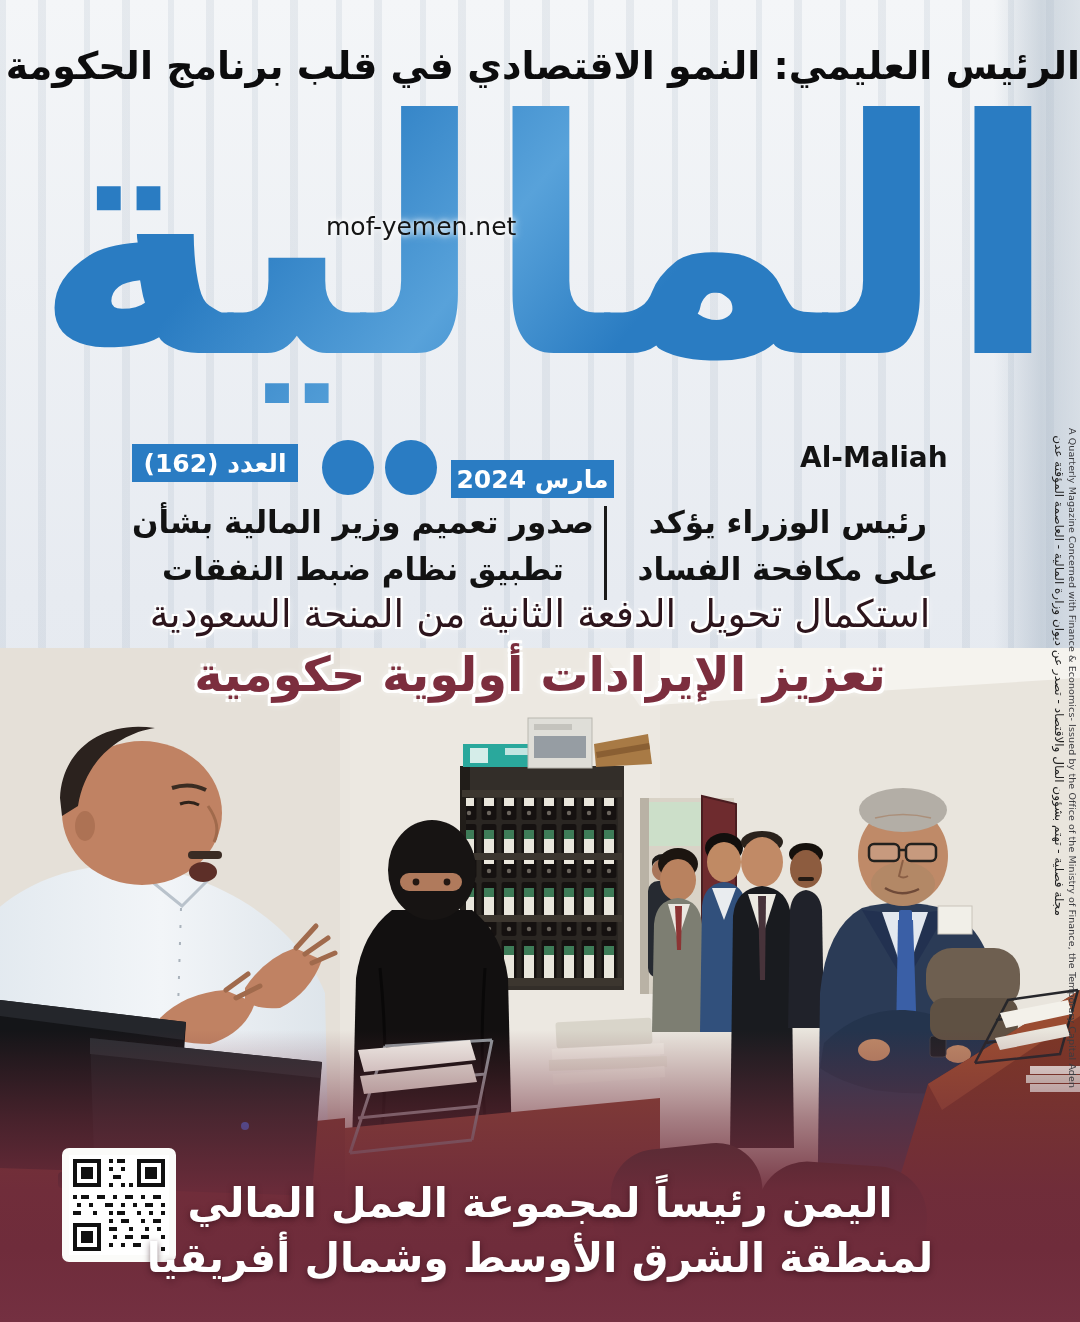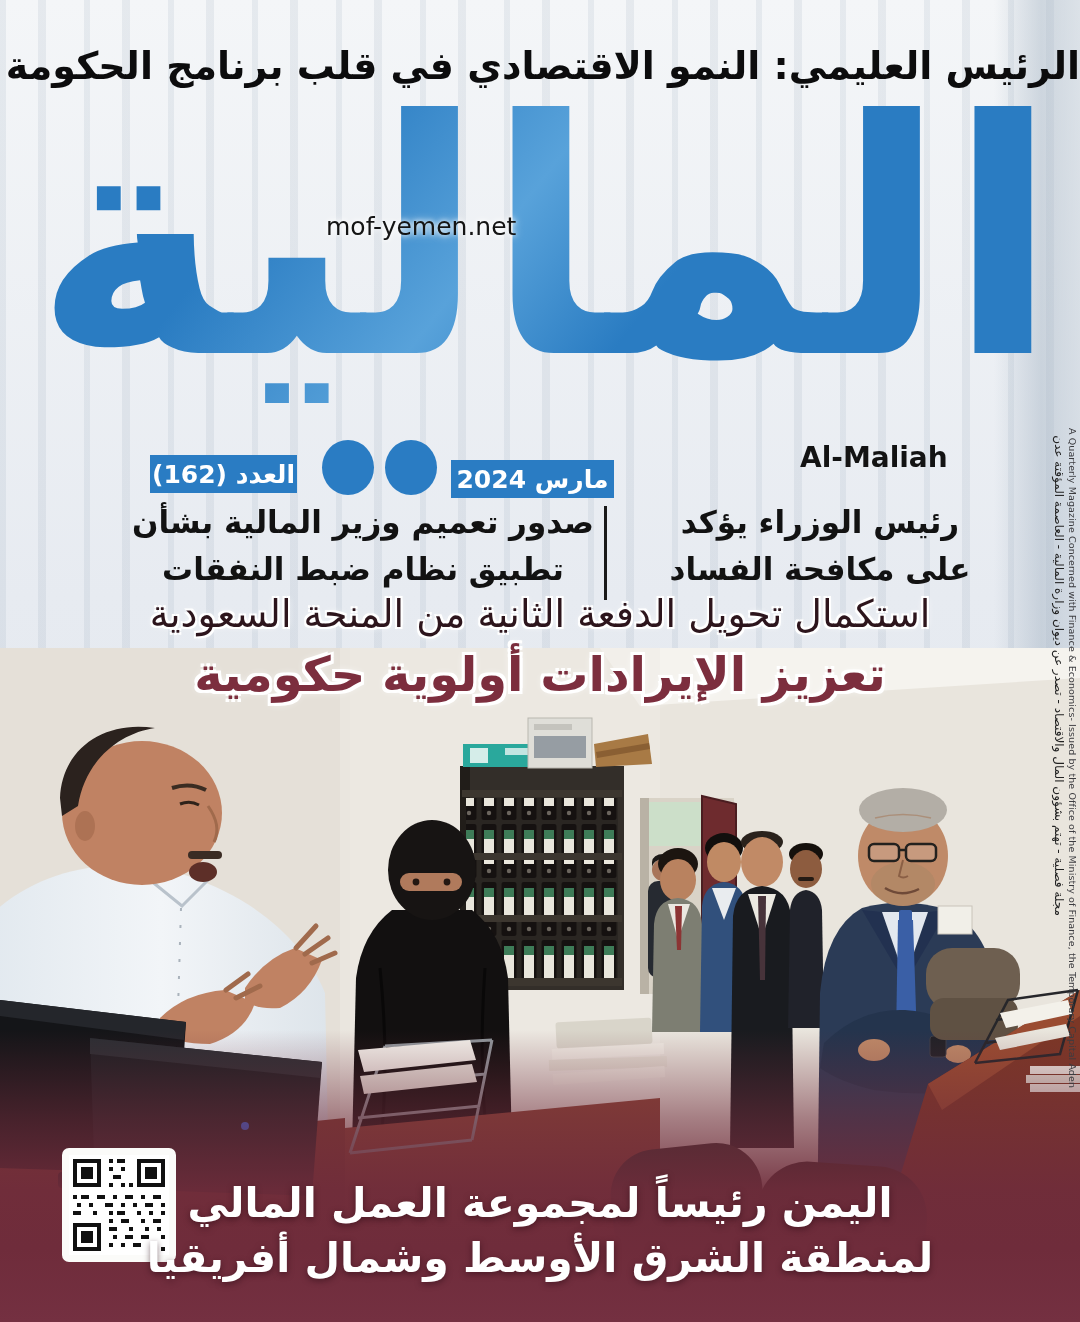--- a/index.html
+++ b/index.html
@@ -19,30 +19,30 @@
     font-size:38px;font-weight:bold;color:#0c0c0d;letter-spacing:-.5px;white-space:nowrap;}
   .logo-wrap{position:absolute;top:78px;left:16px;width:1060px;text-align:center;line-height:1;}
   .logo-text{
     font-size:325px;font-weight:bold;display:inline-block;
     background-image:linear-gradient(128deg,#2a7cc2 25%,#58a2da 46%,#2a7cc2 62%);
     -webkit-background-clip:text;background-clip:text;color:transparent;}
   .website{position:absolute;left:326px;top:212px;font-size:25px;font-weight:normal;color:#141414;
     text-shadow:0 0 5px #fff,0 0 10px #fff;}
   .badge{position:absolute;top:444px;height:38px;background:#2a7cc3;color:#fff;
     font-size:25px;font-weight:bold;display:flex;align-items:center;justify-content:center;}
-  .badge-issue{left:150px;width:147px;margin-top:11px;}
+  .badge-issue{left:132px;width:166px;}
   .badge-date{left:451px;width:163px;margin-top:16px;}
   .logo-dot{position:absolute;background:#2a7cc3;border-radius:50%;width:52px;height:55px;top:440px;}
   .dot1{left:322px;}
   .dot2{left:385px;}
   .latin-title{position:absolute;left:800px;top:441px;font-size:28px;font-weight:bold;color:#131313;}
   .col{position:absolute;top:499px;font-size:31px;font-weight:bold;color:#121212;
     line-height:1.5;text-align:center;}
   .col-left{left:112px;width:470px;margin-left:16px;}
-  .col-right{left:648px;width:344px;}
+  .col-right{left:616px;width:344px;}
   .col-divider{position:absolute;left:604px;top:506px;width:3px;height:94px;background:#1a1a1a;}
   .kicker{
     position:absolute;top:592px;left:0;width:100%;text-align:center;white-space:nowrap;
     font-size:38px;font-weight:normal;color:#2d151c;z-index:6;
     text-shadow:-2px -2px 0 #fff,2px -2px 0 #fff,-2px 2px 0 #fff,2px 2px 0 #fff,0 0 7px #fff;}
   .feature-headline{
     position:absolute;top:646px;left:0;width:100%;text-align:center;white-space:nowrap;
     font-size:48px;font-weight:bold;color:#7c2e3e;z-index:6;
     text-shadow:-3px -3px 0 #fff,3px -3px 0 #fff,-3px 3px 0 #fff,3px 3px 0 #fff,0 0 10px #fff;}
   .photo{position:absolute;top:648px;left:0;width:1080px;height:674px;z-index:1;}

